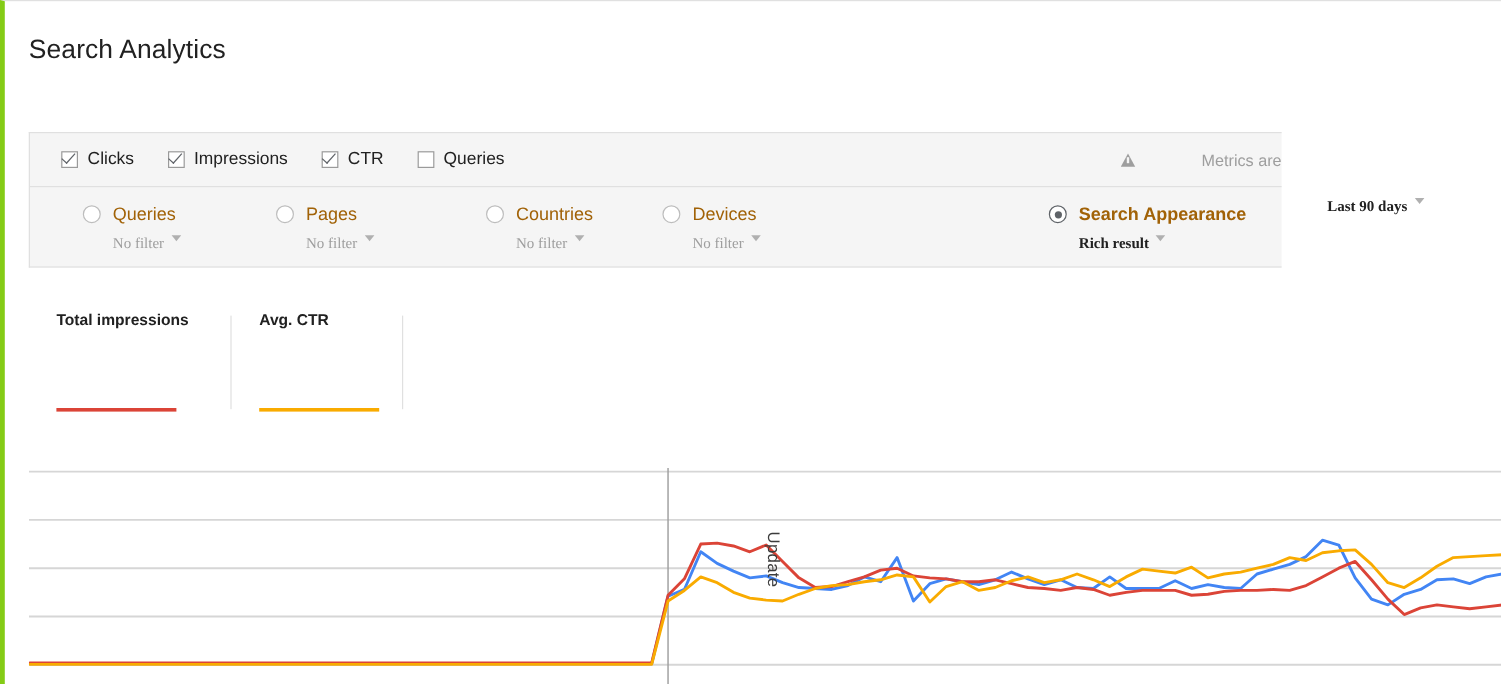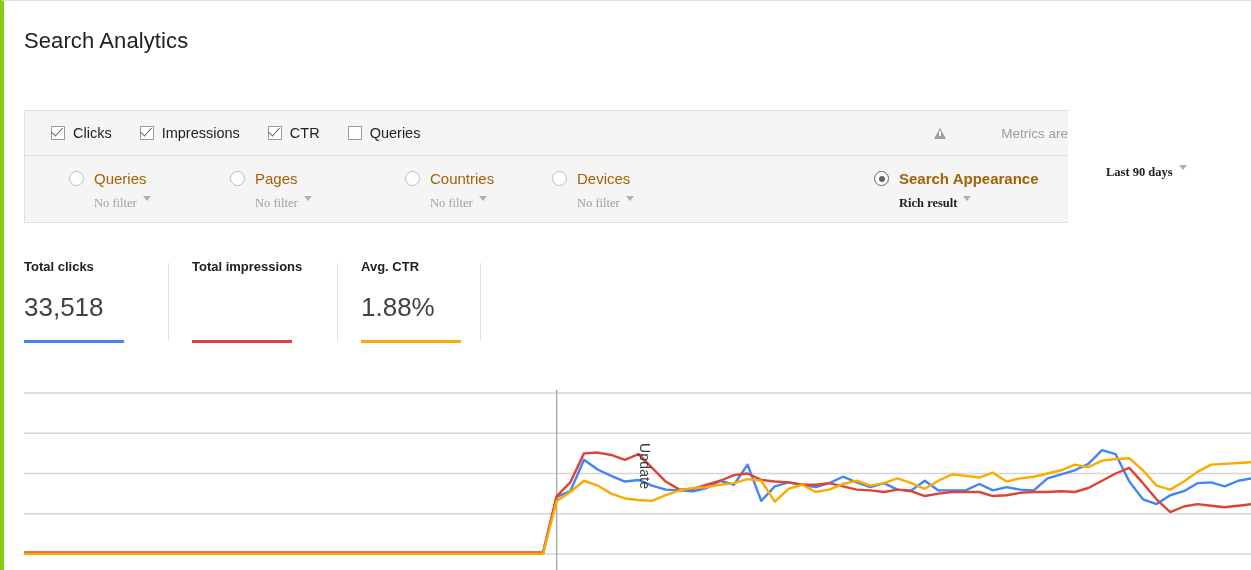--- a/index.html
+++ b/index.html
@@ -371,34 +371,27 @@
         <div class="dim-filter">
           <span>Last 90 days</span>
           <span class="caret"></span>
         </div>
       </div>
 
     </div>
   </div>
 
   <div class="kpis">
-    <div class="kpi" style="width:145px">
-      <div class="kpi-label">Total clicks</div>
-      <div class="kpi-value">33,518</div>
-      <div class="kpi-bar" style="width:100px;background:#4285f4"></div>
-      <div class="sep"></div>
-    </div>
     <div class="kpi" style="width:169px;padding-left:23px">
       <div class="kpi-label">Total impressions</div>
       <div class="kpi-bar" style="left:23px;width:100px;background:#db4437"></div>
       <div class="sep"></div>
     </div>
     <div class="kpi" style="width:143px;padding-left:23px">
       <div class="kpi-label">Avg. CTR</div>
-      <div class="kpi-value">1.88%</div>
       <div class="kpi-bar" style="left:23px;width:100px;background:#f9ab00"></div>
       <div class="sep"></div>
     </div>
   </div>
 
   <div class="chart-wrap">
     <svg id="chart-svg" width="1231" height="181" viewBox="0 0 1231 181">
         <line x1="0" x2="1231" y1="3" y2="3" stroke="#d6d6d6" stroke-width="1.6"></line>
         <line x1="0" x2="1231" y1="43.25" y2="43.25" stroke="#d6d6d6" stroke-width="1.6"></line>
         <line x1="0" x2="1231" y1="83.5" y2="83.5" stroke="#d6d6d6" stroke-width="1.6"></line>

